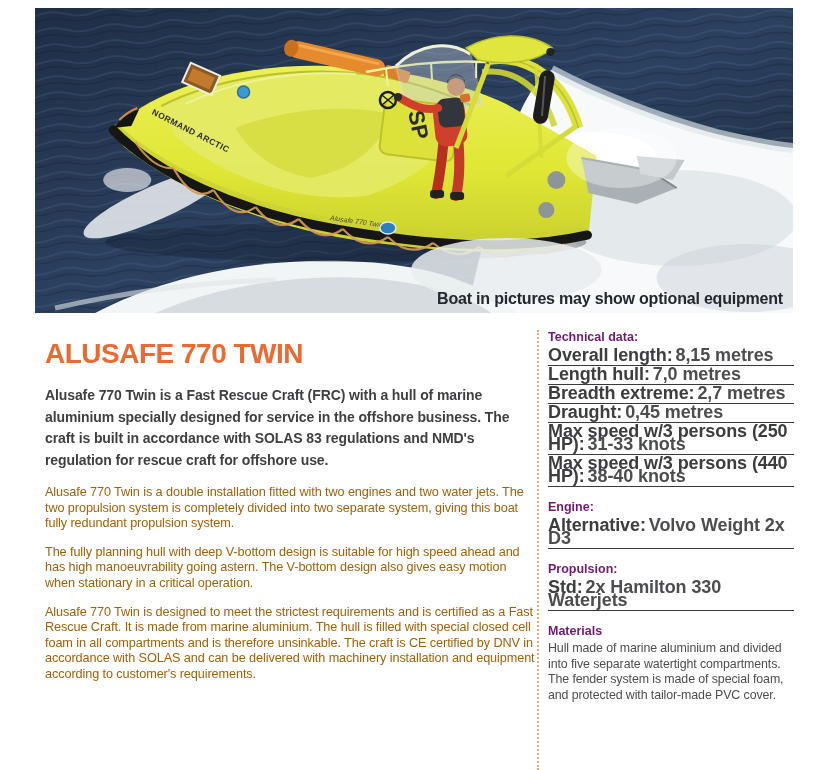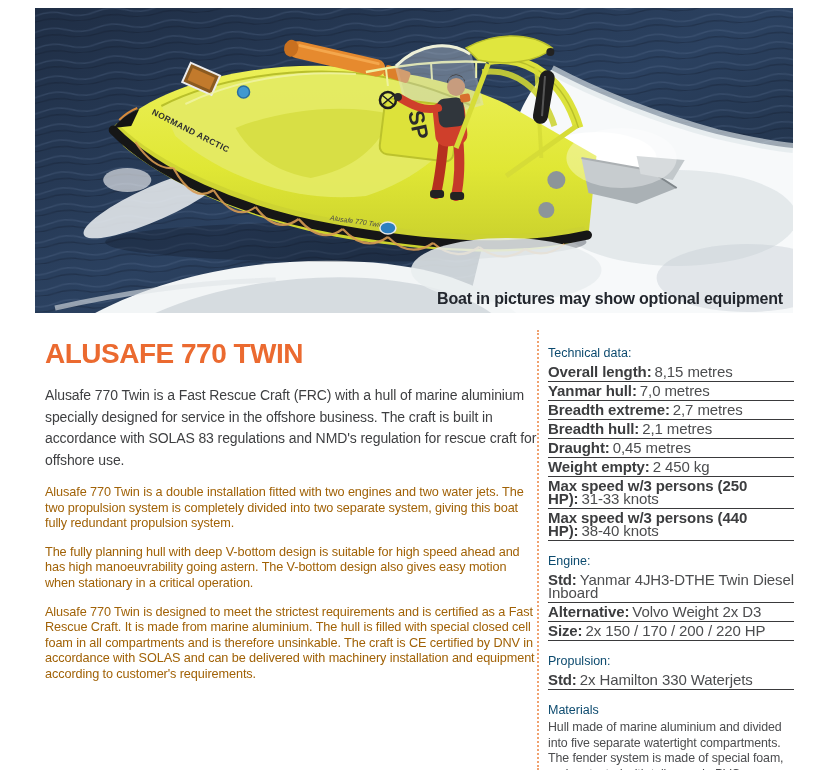--- a/index.html
+++ b/index.html
@@ -18,39 +18,39 @@
     position:absolute;right:10px;bottom:5px;
     font-size:16px;font-weight:bold;color:#23272e;letter-spacing:-0.2px;
   }
   
   .left-col{position:absolute;left:45px;top:338px;width:494px;color:#4c4d4f;}
   .page-title{
     margin:0 0 15px 0;font-size:28px;font-weight:bold;color:#eb6a30;
     letter-spacing:-0.5px;
   }
   .intro{
-    margin:0 0 14px 0;font-size:14px;font-weight:normal;color:#3e3f41;
+    margin:0 0 14px 0;font-size:14px;font-weight:bold;color:#3e3f41;
     line-height:21.5px;letter-spacing:-0.1px;
   }
   .body-par{
     margin:0 0 13px 0;font-size:12.7px;line-height:15.6px;color:#a16207;
     letter-spacing:-0.1px;
   }
   
   .sidebar{
     position:absolute;left:537px;top:330px;width:257px;height:440px;
     border-left:2px dotted #f0a270;padding-left:9px;box-sizing:border-box;
   }
   .side-heading{
-    margin:16px 0 3px 0;font-size:12.5px;font-weight:normal;color:#0c4a6e;
+    margin:0 0 3px 0;font-size:12.5px;font-weight:bold;color:#701a75;
   }
   .side-heading.gap{margin-top:13px;}
   .spec-row{
     border-bottom:1.5px solid #3a3a3c;padding:2px 0 3px;
-    font-size:15px;line-height:13px;color:#4c4d4f;letter-spacing:-0.1px;
+    font-size:18px;line-height:13px;color:#4c4d4f;letter-spacing:-0.1px;font-weight:bold;
   }
   .spec-row b{color:#3c3d3f;margin-right:3px;}
   .side-par{
     margin:0 0 15px 0;font-size:12.4px;line-height:15.5px;color:#4c4d4f;
     letter-spacing:-0.1px;
   }
   .materials-block{margin-top:2px;}
 </style>
 </head>
 <body>
@@ -198,32 +198,28 @@
   <h1 class="page-title">ALUSAFE 770 TWIN</h1>
   <p class="intro">Alusafe 770 Twin is a Fast Rescue Craft (FRC) with a hull of marine aluminium specially designed for service in the offshore business. The craft is built in accordance with SOLAS 83 regulations and NMD's regulation for rescue craft for offshore use.</p>
   <p class="body-par">Alusafe 770 Twin is a double installation fitted with two engines and two water jets. The two propulsion system is completely divided into two separate system, giving this boat fully redundant propulsion system.</p>
   <p class="body-par">The fully planning hull with deep V-bottom design is suitable for high speed ahead and has high manoeuvrability going astern. The V-bottom design also gives easy motion when stationary in a critical operation.</p>
   <p class="body-par">Alusafe 770 Twin is designed to meet the strictest requirements and is certified as a Fast Rescue Craft. It is made from marine aluminium. The hull is filled with special closed cell foam in all compartments and is therefore unsinkable. The craft is CE certified by DNV in accordance with SOLAS and can be delivered with machinery installation and equipment according to customer's requirements.</p>
 </div>
 
 <div class="sidebar">
   <h2 class="side-heading">Technical data:</h2>
   <div class="spec-row"><b>Overall length:</b><span>8,15 metres</span></div>
-  <div class="spec-row"><b>Yanmar hull:</b><span>7,0 metres</span></div>
+  <div class="spec-row"><b>Length hull:</b><span>7,0 metres</span></div>
   <div class="spec-row"><b>Breadth extreme:</b><span>2,7 metres</span></div>
-  <div class="spec-row"><b>Breadth hull:</b><span>2,1 metres</span></div>
   <div class="spec-row"><b>Draught:</b><span>0,45 metres</span></div>
-  <div class="spec-row"><b>Weight empty:</b><span>2 450 kg</span></div>
   <div class="spec-row"><b>Max speed w/3 persons (250 HP):</b><span>31-33 knots</span></div>
   <div class="spec-row"><b>Max speed w/3 persons (440 HP):</b><span>38-40 knots</span></div>
 
   <h2 class="side-heading gap">Engine:</h2>
-  <div class="spec-row"><b>Std:</b><span>Yanmar 4JH3-DTHE Twin Diesel Inboard</span></div>
   <div class="spec-row"><b>Alternative:</b><span>Volvo Weight 2x D3</span></div>
-  <div class="spec-row"><b>Size:</b><span>2x 150 / 170 / 200 / 220 HP</span></div>
 
   <h2 class="side-heading gap">Propulsion:</h2>
   <div class="spec-row"><b>Std:</b><span>2x Hamilton 330 Waterjets</span></div>
 
   <h2 class="side-heading gap">Materials</h2>
   <div class="materials-block">
     <p class="side-par">Hull made of marine aluminium and divided into five separate watertight compartments. The fender system is made of special foam, and protected with tailor-made PVC cover.</p>
 
   </div>
 </div>

